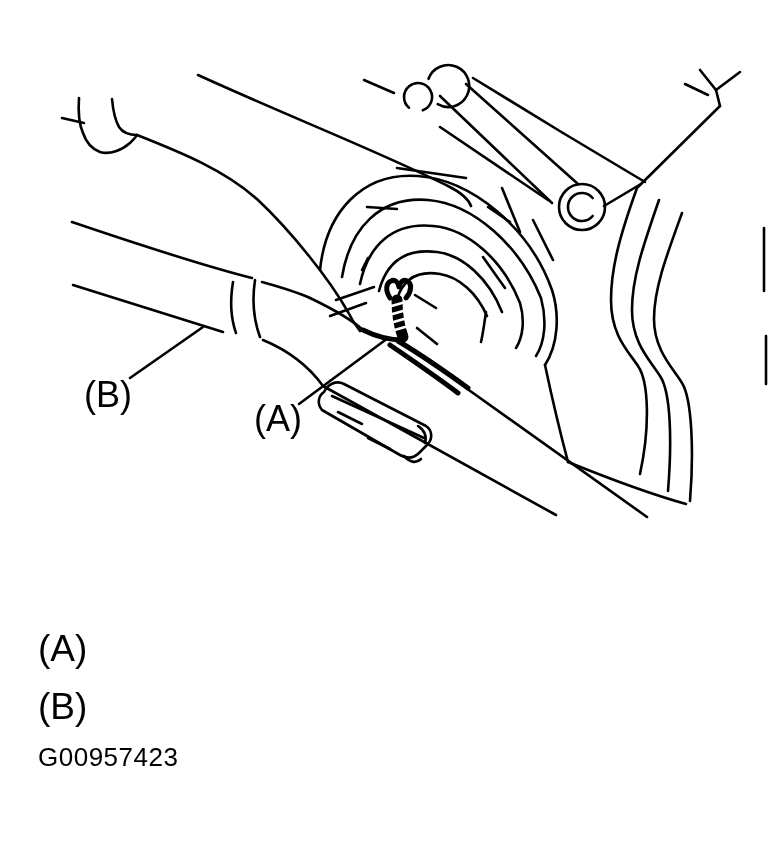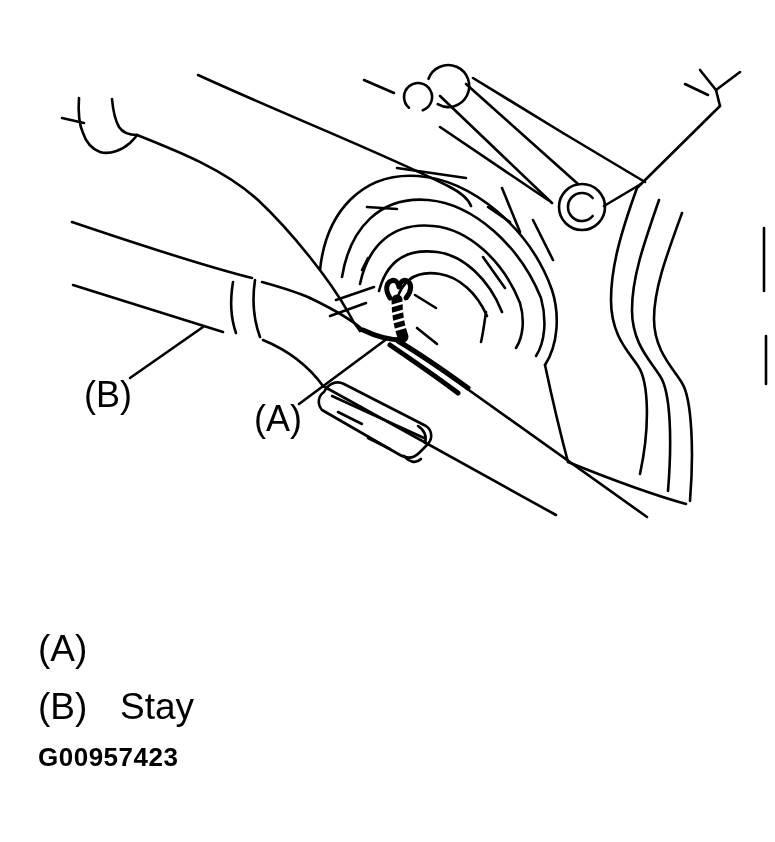--- a/index.html
+++ b/index.html
@@ -24,21 +24,21 @@
   }
   .legend{
     position:absolute;left:38px;top:628px;
     color:#000;
   }
   .legend-row{display:flex;margin-bottom:16px;}
   .legend-key{width:82px;font-size:37px;}
   .legend-term{font-size:37px;}
   .figure-code{
     position:absolute;left:38px;top:742px;
-    font-size:26px;font-weight:700;letter-spacing:0.5px;
+    font-size:26px;font-weight:400;letter-spacing:0.5px;
   }
 </style>
 </head>
 <body>
 
 <div class="page">
 
   <svg class="figure-svg" width="775" height="842" viewBox="0 0 775 842">
 
     <g>
@@ -144,19 +144,18 @@
     <text x="84" y="407">(B)</text>
     <text x="254" y="431">(A)</text>
   </svg>
 
   <div class="legend">
     <div class="legend-row">
       <span class="legend-key">(A)</span>
     </div>
     <div class="legend-row">
       <span class="legend-key">(B)</span>
-      <span class="legend-term">Stay</span>
     </div>
   </div>
 
   <div class="figure-code">G00957423</div>
 
 </div>
 
 </body></html>

